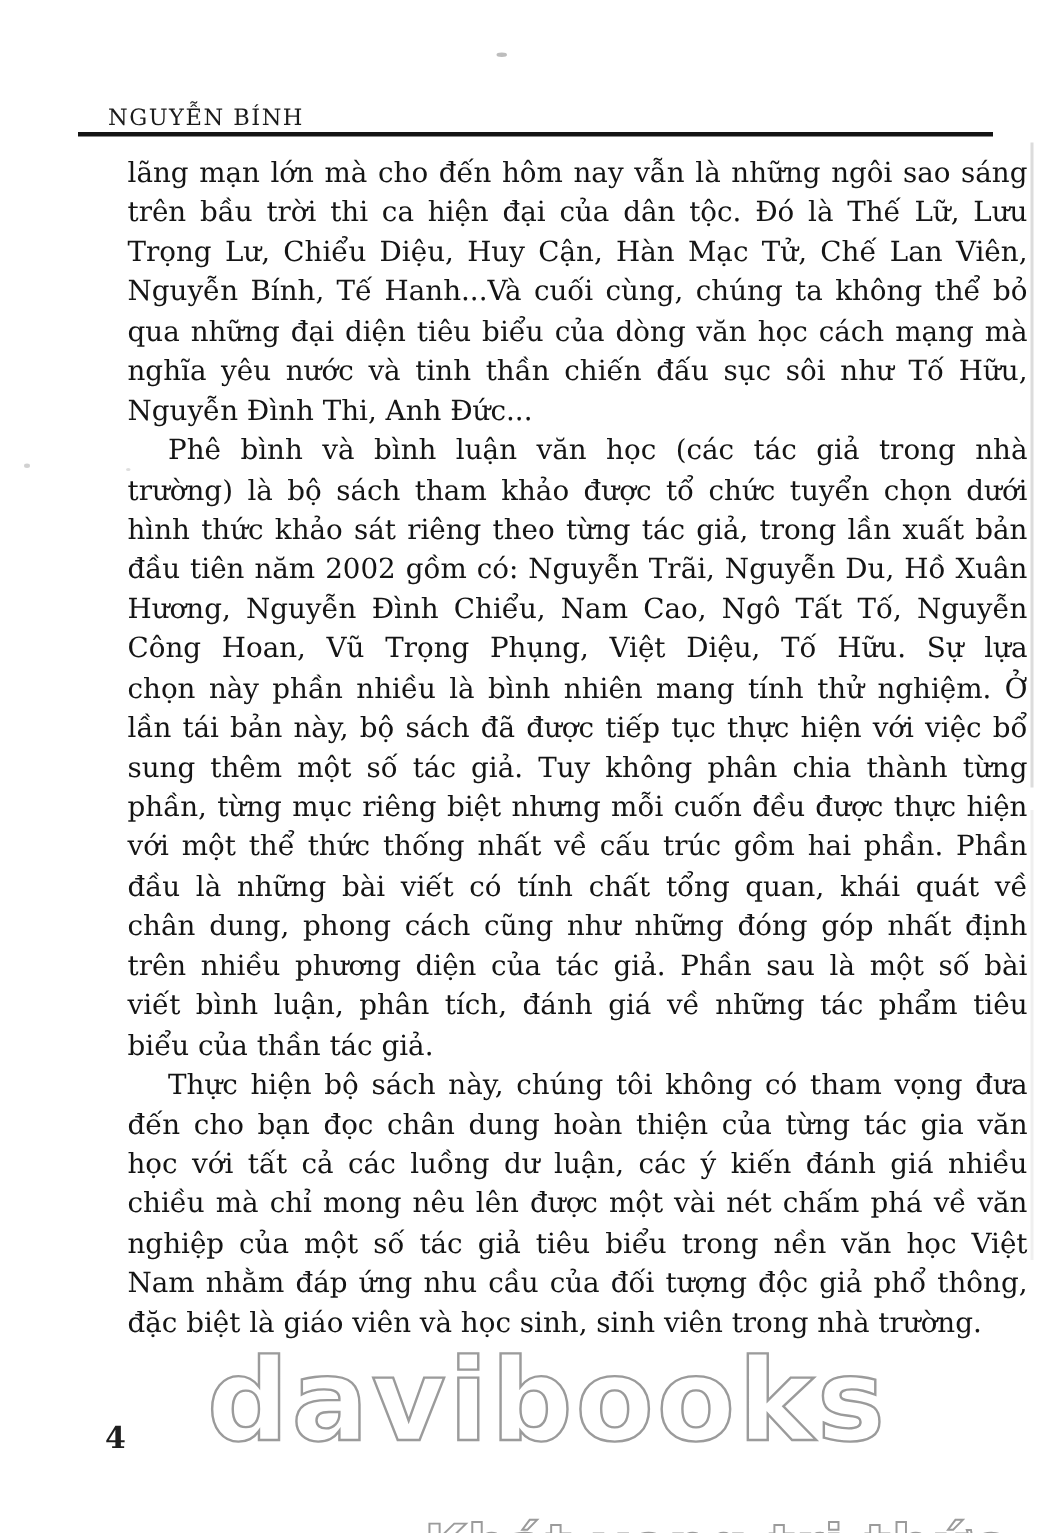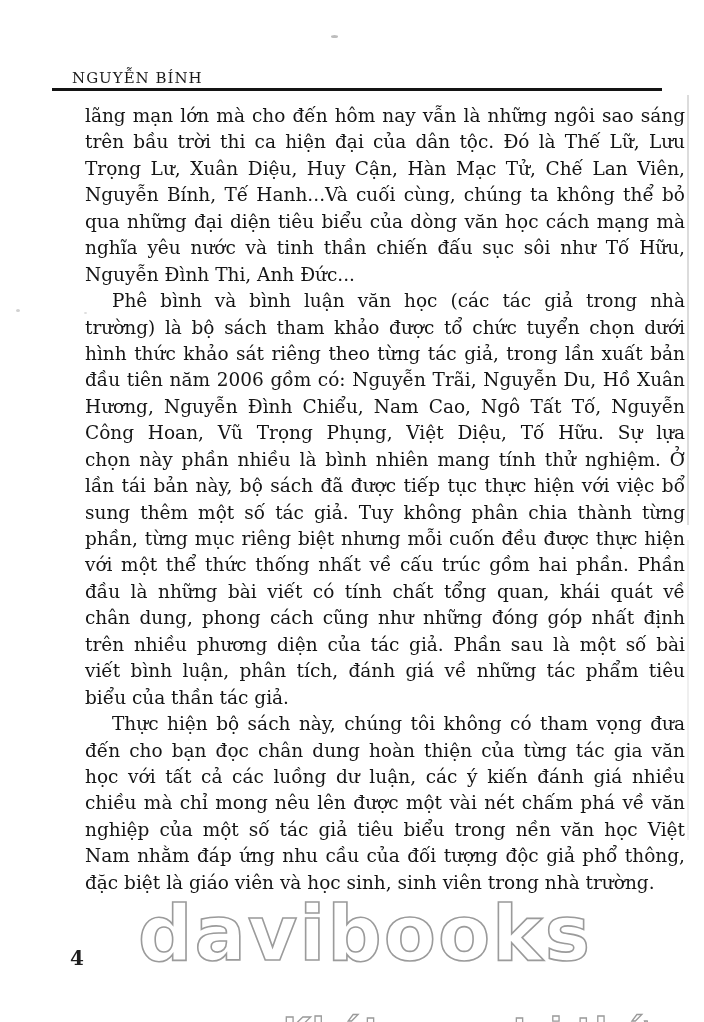--- a/index.html
+++ b/index.html
@@ -101,31 +101,31 @@
 <div class="page">
 
   <div class="running-header">NGUYỄN BÍNH</div>
 
   <div class="header-rule"></div>
 
   <div class="body-text">
       <div class="para">
         <div class="line">lãng mạn lớn mà cho đến hôm nay vẫn là những ngôi sao sáng</div>
         <div class="line">trên bầu trời thi ca hiện đại của dân tộc. Đó là Thế Lữ, Lưu</div>
-        <div class="line">Trọng Lư, Xuân Diệu, Huy Cận, Hàn Mạc Tử, Chế Lan Viên,</div>
+        <div class="line">Trọng Lư, Chiểu Diệu, Huy Cận, Hàn Mạc Tử, Chế Lan Viên,</div>
         <div class="line">Nguyễn Bính, Tế Hanh...Và cuối cùng, chúng ta không thể bỏ</div>
         <div class="line">qua những đại diện tiêu biểu của dòng văn học cách mạng mà</div>
         <div class="line">nghĩa yêu nước và tinh thần chiến đấu sục sôi như Tố Hữu,</div>
         <div class="line last">Nguyễn Đình Thi, Anh Đức...</div>
       </div>
       <div class="para">
         <div class="line indent">Phê bình và bình luận văn học (các tác giả trong nhà</div>
         <div class="line">trường) là bộ sách tham khảo được tổ chức tuyển chọn dưới</div>
         <div class="line">hình thức khảo sát riêng theo từng tác giả, trong lần xuất bản</div>
-        <div class="line">đầu tiên năm 2006 gồm có: Nguyễn Trãi, Nguyễn Du, Hồ Xuân</div>
+        <div class="line">đầu tiên năm 2002 gồm có: Nguyễn Trãi, Nguyễn Du, Hồ Xuân</div>
         <div class="line">Hương, Nguyễn Đình Chiểu, Nam Cao, Ngô Tất Tố, Nguyễn</div>
         <div class="line">Công Hoan, Vũ Trọng Phụng, Việt Diệu, Tố Hữu. Sự lựa</div>
         <div class="line">chọn này phần nhiều là bình nhiên mang tính thử nghiệm. Ở</div>
         <div class="line">lần tái bản này, bộ sách đã được tiếp tục thực hiện với việc bổ</div>
         <div class="line">sung thêm một số tác giả. Tuy không phân chia thành từng</div>
         <div class="line">phần, từng mục riêng biệt nhưng mỗi cuốn đều được thực hiện</div>
         <div class="line">với một thể thức thống nhất về cấu trúc gồm hai phần. Phần</div>
         <div class="line">đầu là những bài viết có tính chất tổng quan, khái quát về</div>
         <div class="line">chân dung, phong cách cũng như những đóng góp nhất định</div>
         <div class="line">trên nhiều phương diện của tác giả. Phần sau là một số bài</div>

